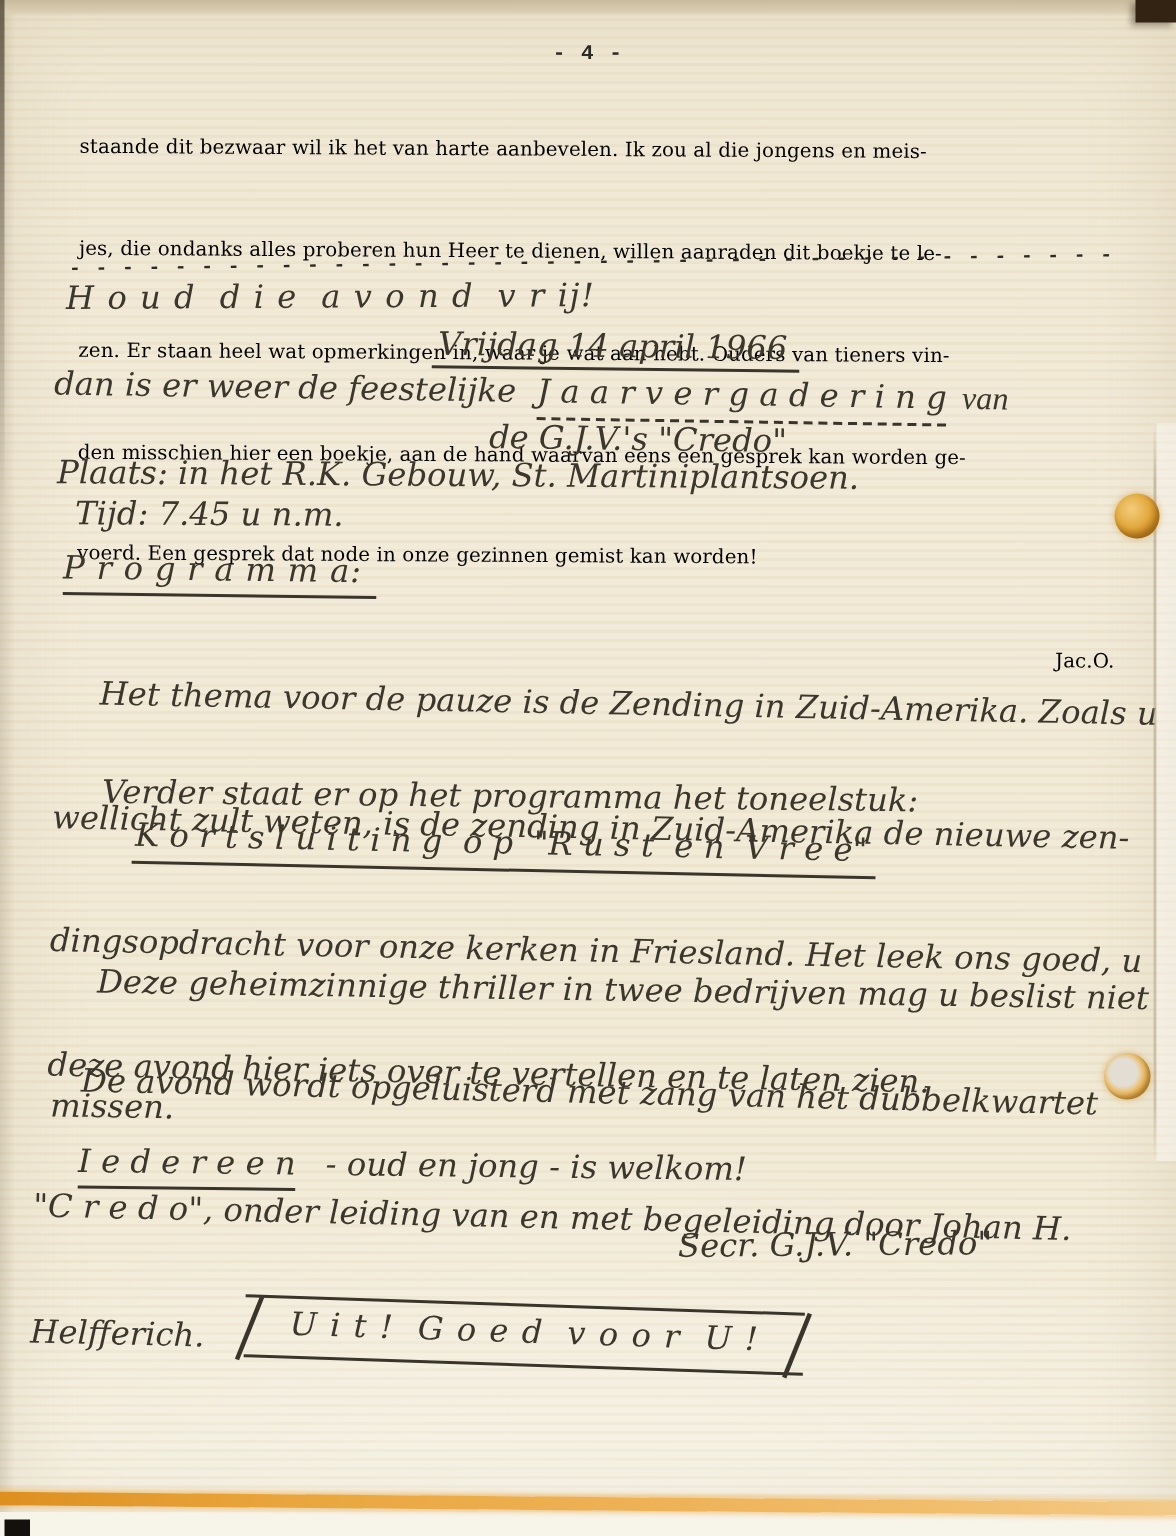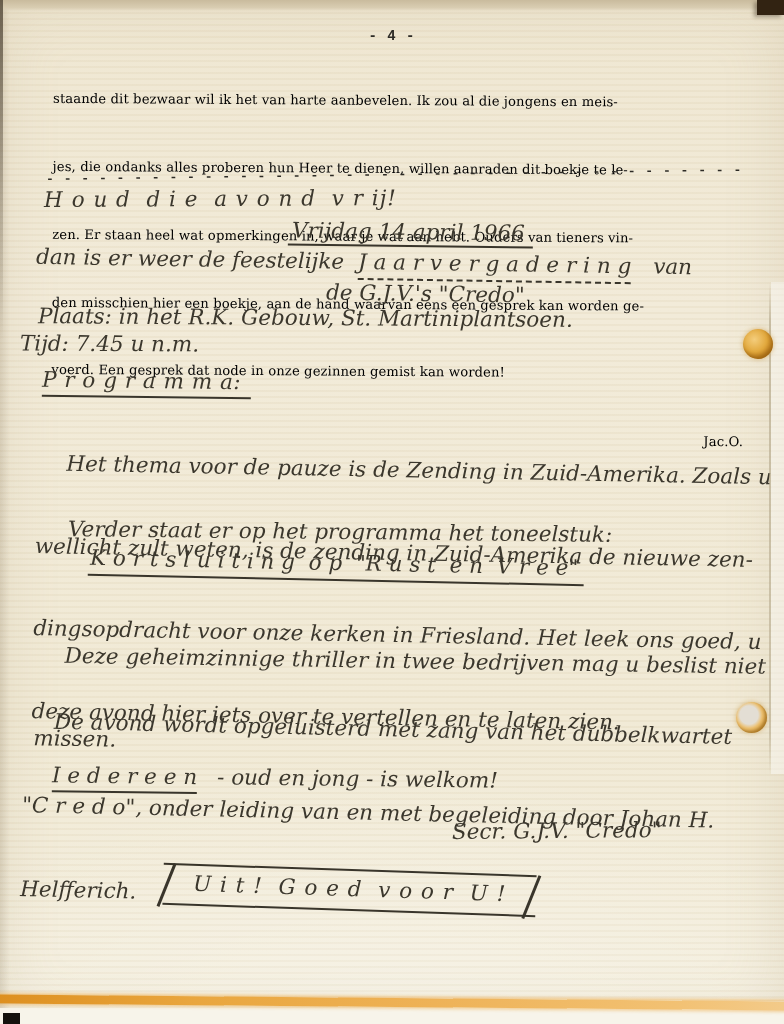--- a/index.html
+++ b/index.html
@@ -55,25 +55,25 @@
   .hw{font-family:"DejaVu Serif",serif;font-style:italic;color:#3b372d;font-size:21.5px;
     white-space:pre;position:absolute;}
   .block{line-height:27.5px;}
   .indent{padding-left:30px;}
   .u-solid{border-bottom:2.5px solid #39352b;padding-bottom:3px;}
   .u-dashed{border-bottom:2.5px dashed #39352b;padding-bottom:4px;}
 
   .headline{left:44px;top:186px;transform:rotate(-0.3deg);letter-spacing:1px;}
   .date-line{left:288px;top:219px;transform:rotate(0.7deg);padding:0 8px 1px 4px;}
   .mixed{left:36px;top:249px;transform:rotate(0.9deg);}
-  .mixed .post{margin-left:22px;}
+  .mixed .post{margin-left:10px;font-family:Liberation Serif, serif;}
   .mixed .emph{margin-left:14px;}
   .club{left:326px;top:281px;transform:rotate(0.8deg);}
   .place{left:38px;top:305px;transform:rotate(0.4deg);}
-  .time{left:20px;top:331px;transform:rotate(0.3deg);}
+  .time{left:50px;top:331px;transform:rotate(0.3deg);}
   .prog-title{left:42px;top:368px;transform:rotate(0.7deg);letter-spacing:0.5px;padding-right:10px;}
   .theme{left:34px;top:401px;width:720px;transform:rotate(1.1deg);}
   .verder{left:68px;top:519px;transform:rotate(0.6deg);}
   .play{left:88px;top:550px;transform:rotate(1.2deg);padding:0 6px 4px 2px;}
   .thriller{left:34px;top:592px;transform:rotate(0.9deg);}
   .music{left:22px;top:659px;transform:rotate(1.3deg);line-height:28px;}
   .welcome{left:52px;top:765px;transform:rotate(0.7deg);}
   .welcome .rest{margin-left:20px;}
   .secr{left:452px;top:818px;transform:rotate(-0.5deg);}
 

